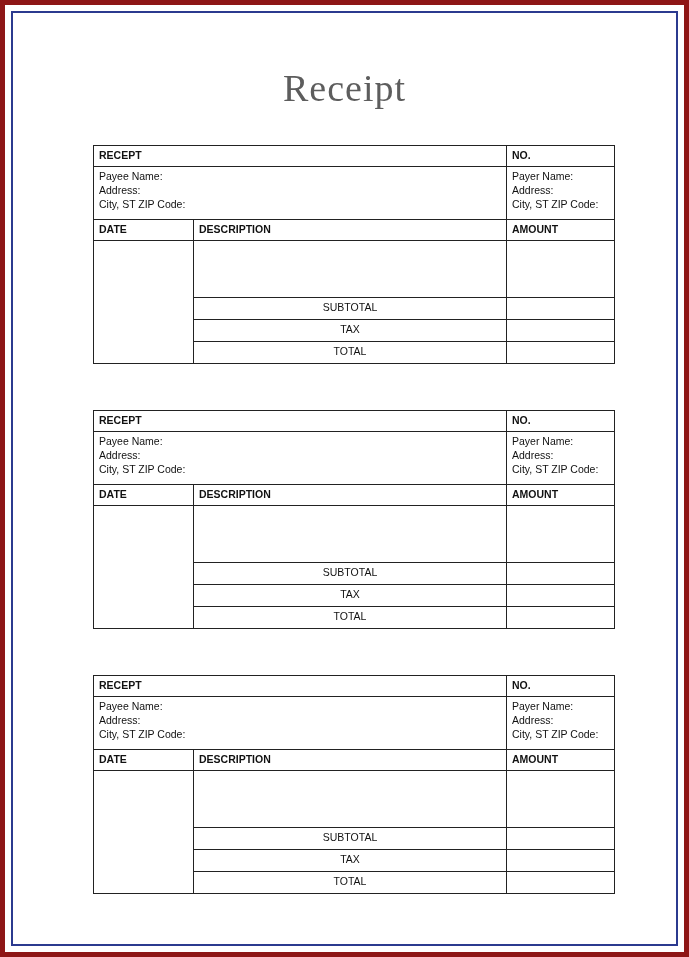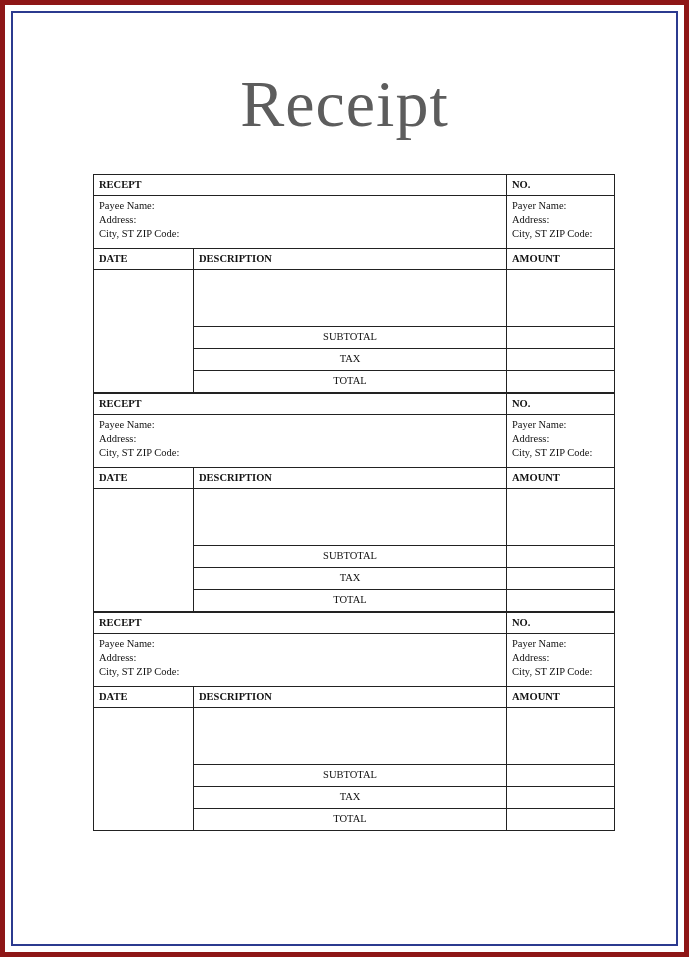--- a/index.html
+++ b/index.html
@@ -34,35 +34,35 @@
     position: absolute;
     left: 14px; top: 14px; right: 14px; bottom: 14px;
     box-sizing: border-box;
     background: #ffffff;
     overflow: hidden;
   }
 
   .doc-title {
     text-align: center;
     font-family: "Liberation Serif", serif;
-    font-size: 66px;
+    font-size: 38px;
     color: #5d5d5d;
     letter-spacing: 1px;
     margin: 42px 0 0 0;
     font-weight: normal;
     line-height: 1.05;
   }
 
   .receipts {
     margin-top: 36px;
     padding: 0 66px 0 66px;
   }
 
   .receipt-block {
-    font-family: Liberation Serif, serif;
+    margin-bottom: 46px;
   }
 
   table.receipt {
     border-collapse: collapse;
     width: 100%;
     table-layout: fixed;
   }
   table.receipt td {
     border: 1px solid #222222;
     font-size: 10.5px;

